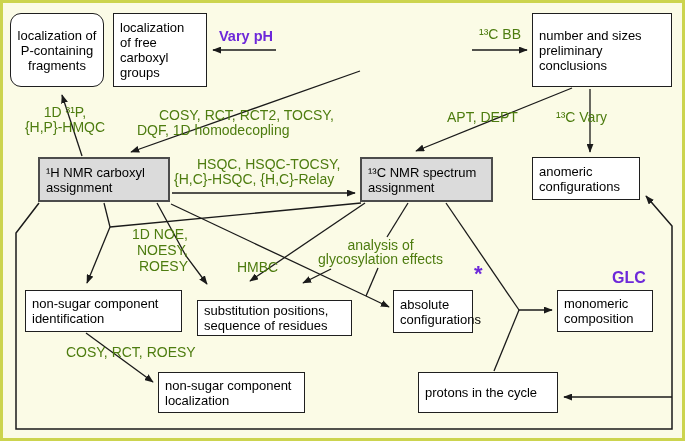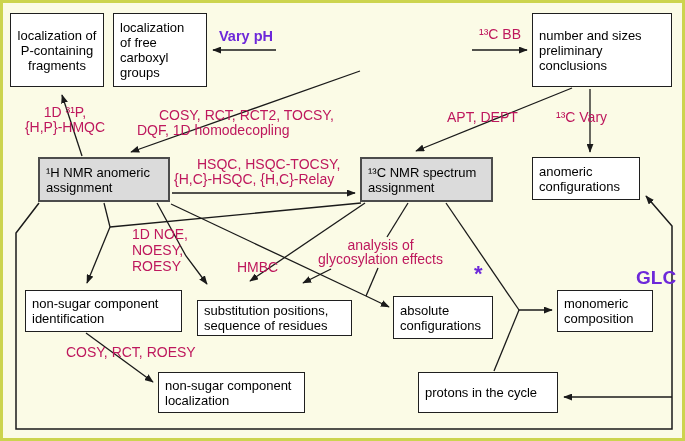--- a/index.html
+++ b/index.html
@@ -16,25 +16,25 @@
   .box{
     position:absolute;
     background:#ffffff;
     border:1.4px solid #1f1f1f;
     box-sizing:border-box;
     display:flex;flex-direction:column;justify-content:center;
     padding:2px 6px;
     font-size:13px;line-height:15px;
     z-index:2;
   }
-  .box.center{text-align:center;}
+  .box.center{text-align:center;border-radius:11px;}
   .box.gray{background:#dbdbdb;border:2px solid #4c4c4c;}
   .box.main{font-size:17px;line-height:21px;letter-spacing:.4px;}
-  .lbl{position:absolute;font-size:14px;line-height:15px;white-space:nowrap;z-index:3;}
-  .blue{color:#be185d;}
+  .lbl{position:absolute;font-size:14px;line-height:15px;white-space:nowrap;z-index:3;text-align:right;}
+  .blue{color:#4d7c0f;}
   .green{color:#6d28d9;font-weight:bold;}
   .lbl.center{text-align:center;}
   .ln{pointer-events:none;}
 </style>
 </head>
 <body>
 
 <div class="stage">
 
   <svg width="685" height="441" viewBox="0 0 685 441">
@@ -84,21 +84,21 @@
   </div>
 
 
   <div class="box" style="left:532px;top:13px;width:140px;height:74px">
     <div class="ln">number and sizes</div>
     <div class="ln">preliminary</div>
     <div class="ln">conclusions</div>
   </div>
 
   <div class="box gray" style="left:38px;top:157px;width:132px;height:45px">
-    <div class="ln">¹H NMR anomeric</div>
+    <div class="ln">¹H NMR carboxyl</div>
     <div class="ln">assignment</div>
   </div>
 
   <div class="box gray" style="left:360px;top:157px;width:133px;height:45px">
     <div class="ln">¹³C NMR spectrum</div>
     <div class="ln">assignment</div>
   </div>
 
   <div class="box" style="left:532px;top:157px;width:108px;height:43px">
     <div class="ln">anomeric</div>
@@ -108,21 +108,21 @@
   <div class="box" style="left:25px;top:290px;width:157px;height:42px">
     <div class="ln">non-sugar component</div>
     <div class="ln">identification</div>
   </div>
 
   <div class="box" style="left:197px;top:300px;width:155px;height:36px">
     <div class="ln">substitution positions,</div>
     <div class="ln">sequence of residues</div>
   </div>
 
-  <div class="box" style="left:393px;top:296px;width:100px;height:43px">
+  <div class="box" style="left:393px;top:290px;width:80px;height:43px">
     <div class="ln">absolute</div>
     <div class="ln">configurations</div>
   </div>
 
   <div class="box" style="left:557px;top:290px;width:96px;height:42px">
     <div class="ln">monomeric</div>
     <div class="ln">composition</div>
   </div>
 
   <div class="box" style="left:158px;top:372px;width:147px;height:41px">
@@ -159,16 +159,16 @@
 
   <div class="lbl blue" style="left:237px;top:260px">HMBC</div>
 
   <div class="lbl blue center" style="left:317px;top:238px;width:127px;line-height:14px">
     <div class="ln">analysis of</div>
     <div class="ln">glycosylation effects</div>
   </div>
 
   <div class="lbl blue" style="left:66px;top:345px">COSY, RCT, ROESY</div>
 
-  <div class="lbl green" style="left:636px;top:270px;font-size:19px">GLC</div>
+  <div class="lbl green" style="left:612px;top:270px;font-size:16px">GLC</div>
   <div class="lbl green" style="left:474px;top:266px;font-size:22px">*</div>
 
 </div>
 
 </body></html>

